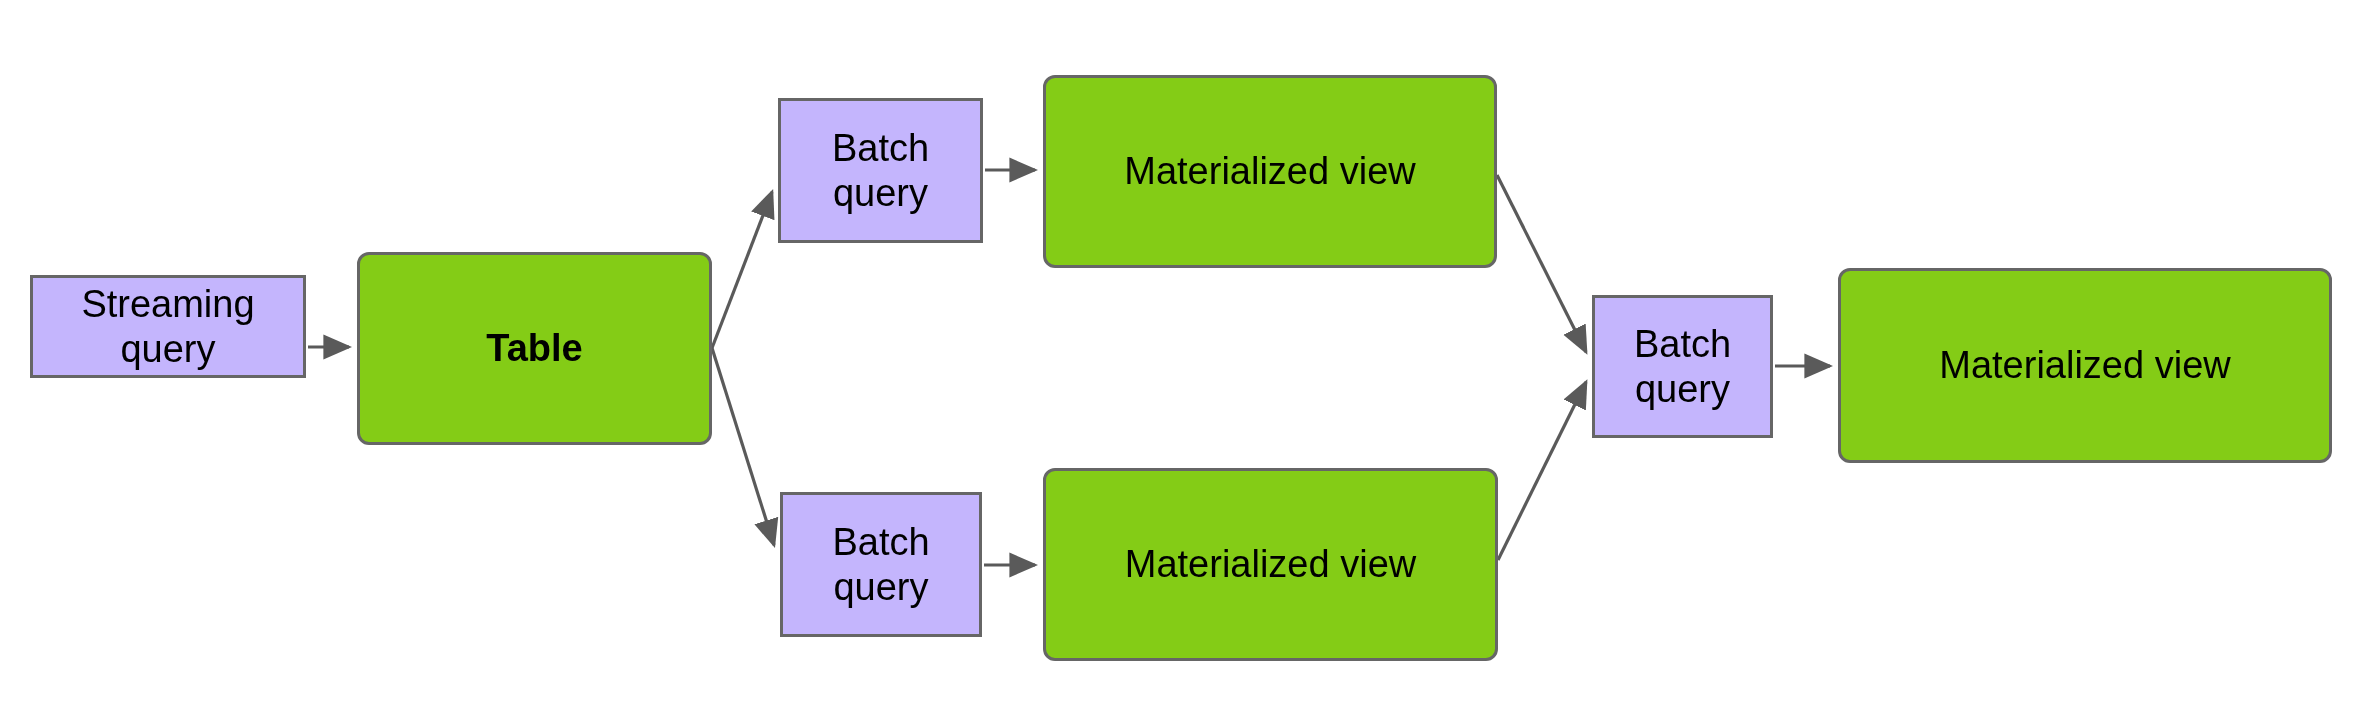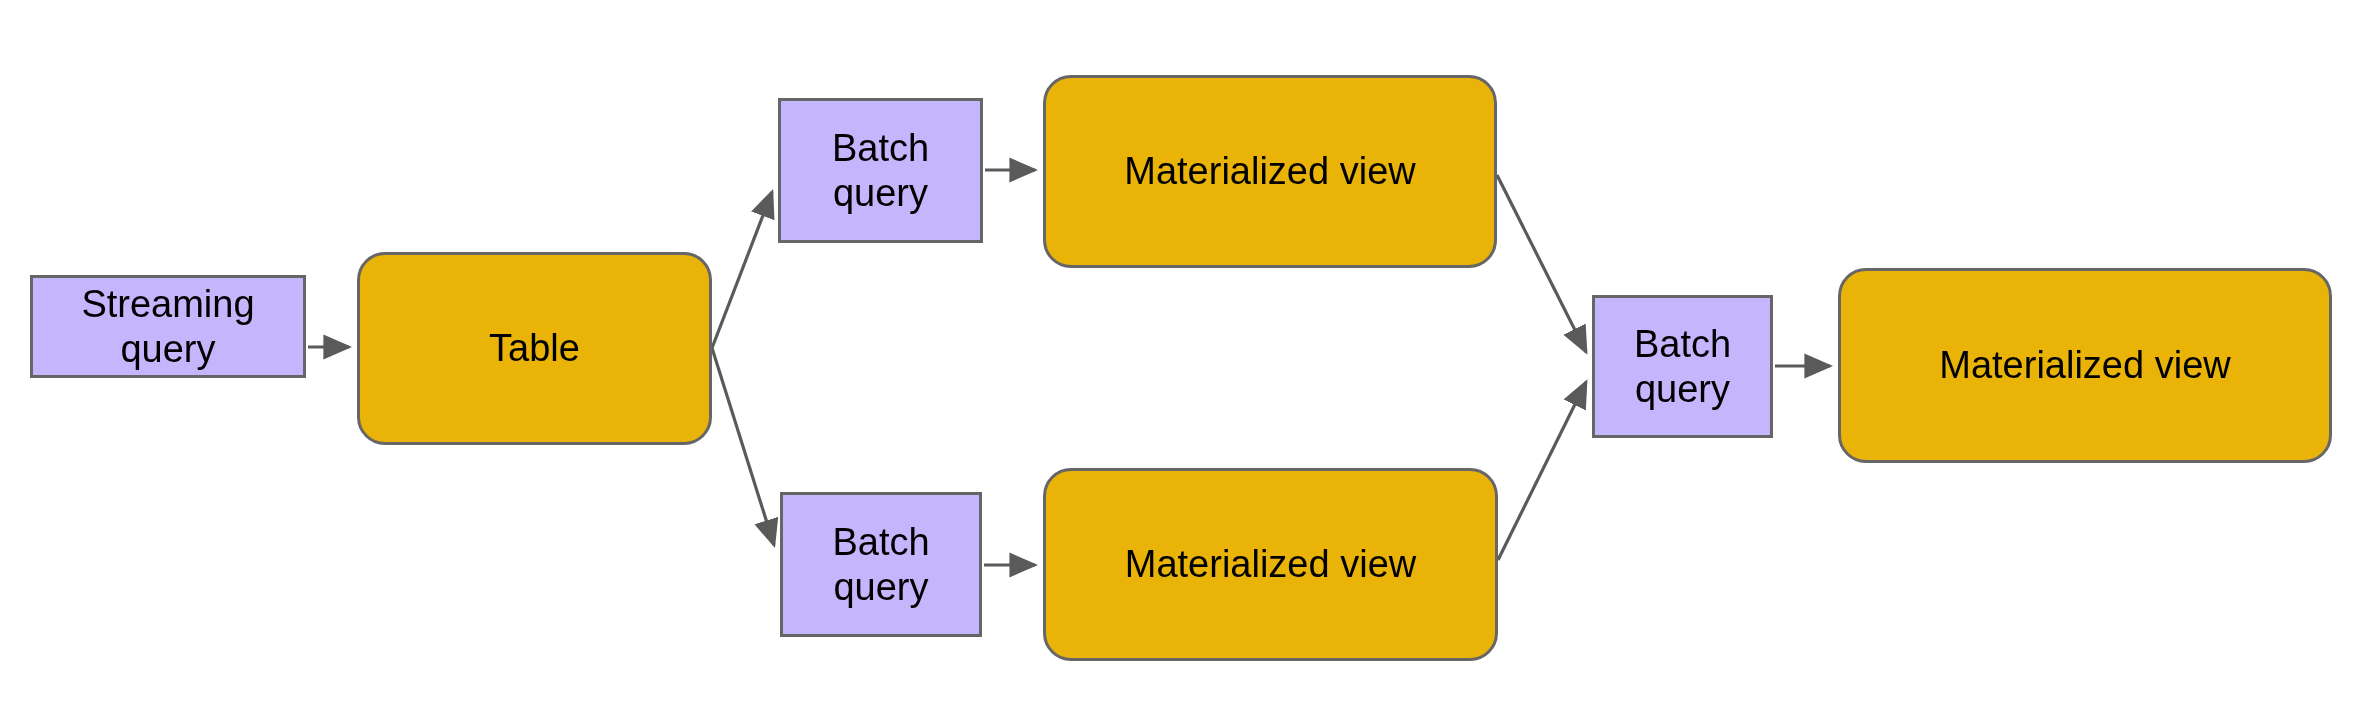--- a/index.html
+++ b/index.html
@@ -37,23 +37,23 @@
     border-style: solid;
     border-width: 3px;
     white-space: pre-line;
   }
   .node.query {
     background: #c4b5fd;
     border-color: #666666;
     border-radius: 0;
   }
   .node.store {
-    background: #eab308;
+    background: #84cc16;
     border-color: #666666;
-    border-radius: 28px;
+    border-radius: 12px;
   }
 </style>
 </head>
 <body>
 
 <div id="canvas">
 
   <svg class="edges" viewBox="0 0 2370 720" width="2370" height="720" xmlns="http://www.w3.org/2000/svg">
     <defs>
       <marker id="arrowhead" markerWidth="9" markerHeight="9" refX="8" refY="4.5" orient="auto" markerUnits="strokeWidth">
@@ -68,21 +68,21 @@
         <path d="M 984,565 L 1035,565" stroke="#5a5a5a" marker-end="url(#arrowhead)"></path>
         <path d="M 1497,175 L 1586,352" stroke="#5a5a5a" marker-end="url(#arrowhead)"></path>
         <path d="M 1498,560 L 1586,382" stroke="#5a5a5a" marker-end="url(#arrowhead)"></path>
         <path d="M 1775,366 L 1830,366" stroke="#5a5a5a" marker-end="url(#arrowhead)"></path>
       </g>
   </svg>
 
   <div class="node query" style="left: 30px; top: 275px; width: 276px; height: 103px; border-radius: 0px;">Streaming
 query</div>
 
-  <div class="node store" style="left: 357px; top: 252px; width: 355px; height: 193px;">Table</div>
+  <div class="node store" style="left: 357px; top: 252px; width: 355px; height: 193px; font-weight: bold;">Table</div>
 
   <div class="node query" style="left: 778px; top: 98px; width: 205px; height: 145px; border-radius: 0px;">Batch
 query</div>
 
   <div class="node store" style="left: 1043px; top: 75px; width: 454px; height: 193px;">Materialized view</div>
 
   <div class="node query" style="left: 780px; top: 492px; width: 202px; height: 145px; border-radius: 0px;">Batch
 query</div>
 
   <div class="node store" style="left: 1043px; top: 468px; width: 455px; height: 193px;">Materialized view</div>

